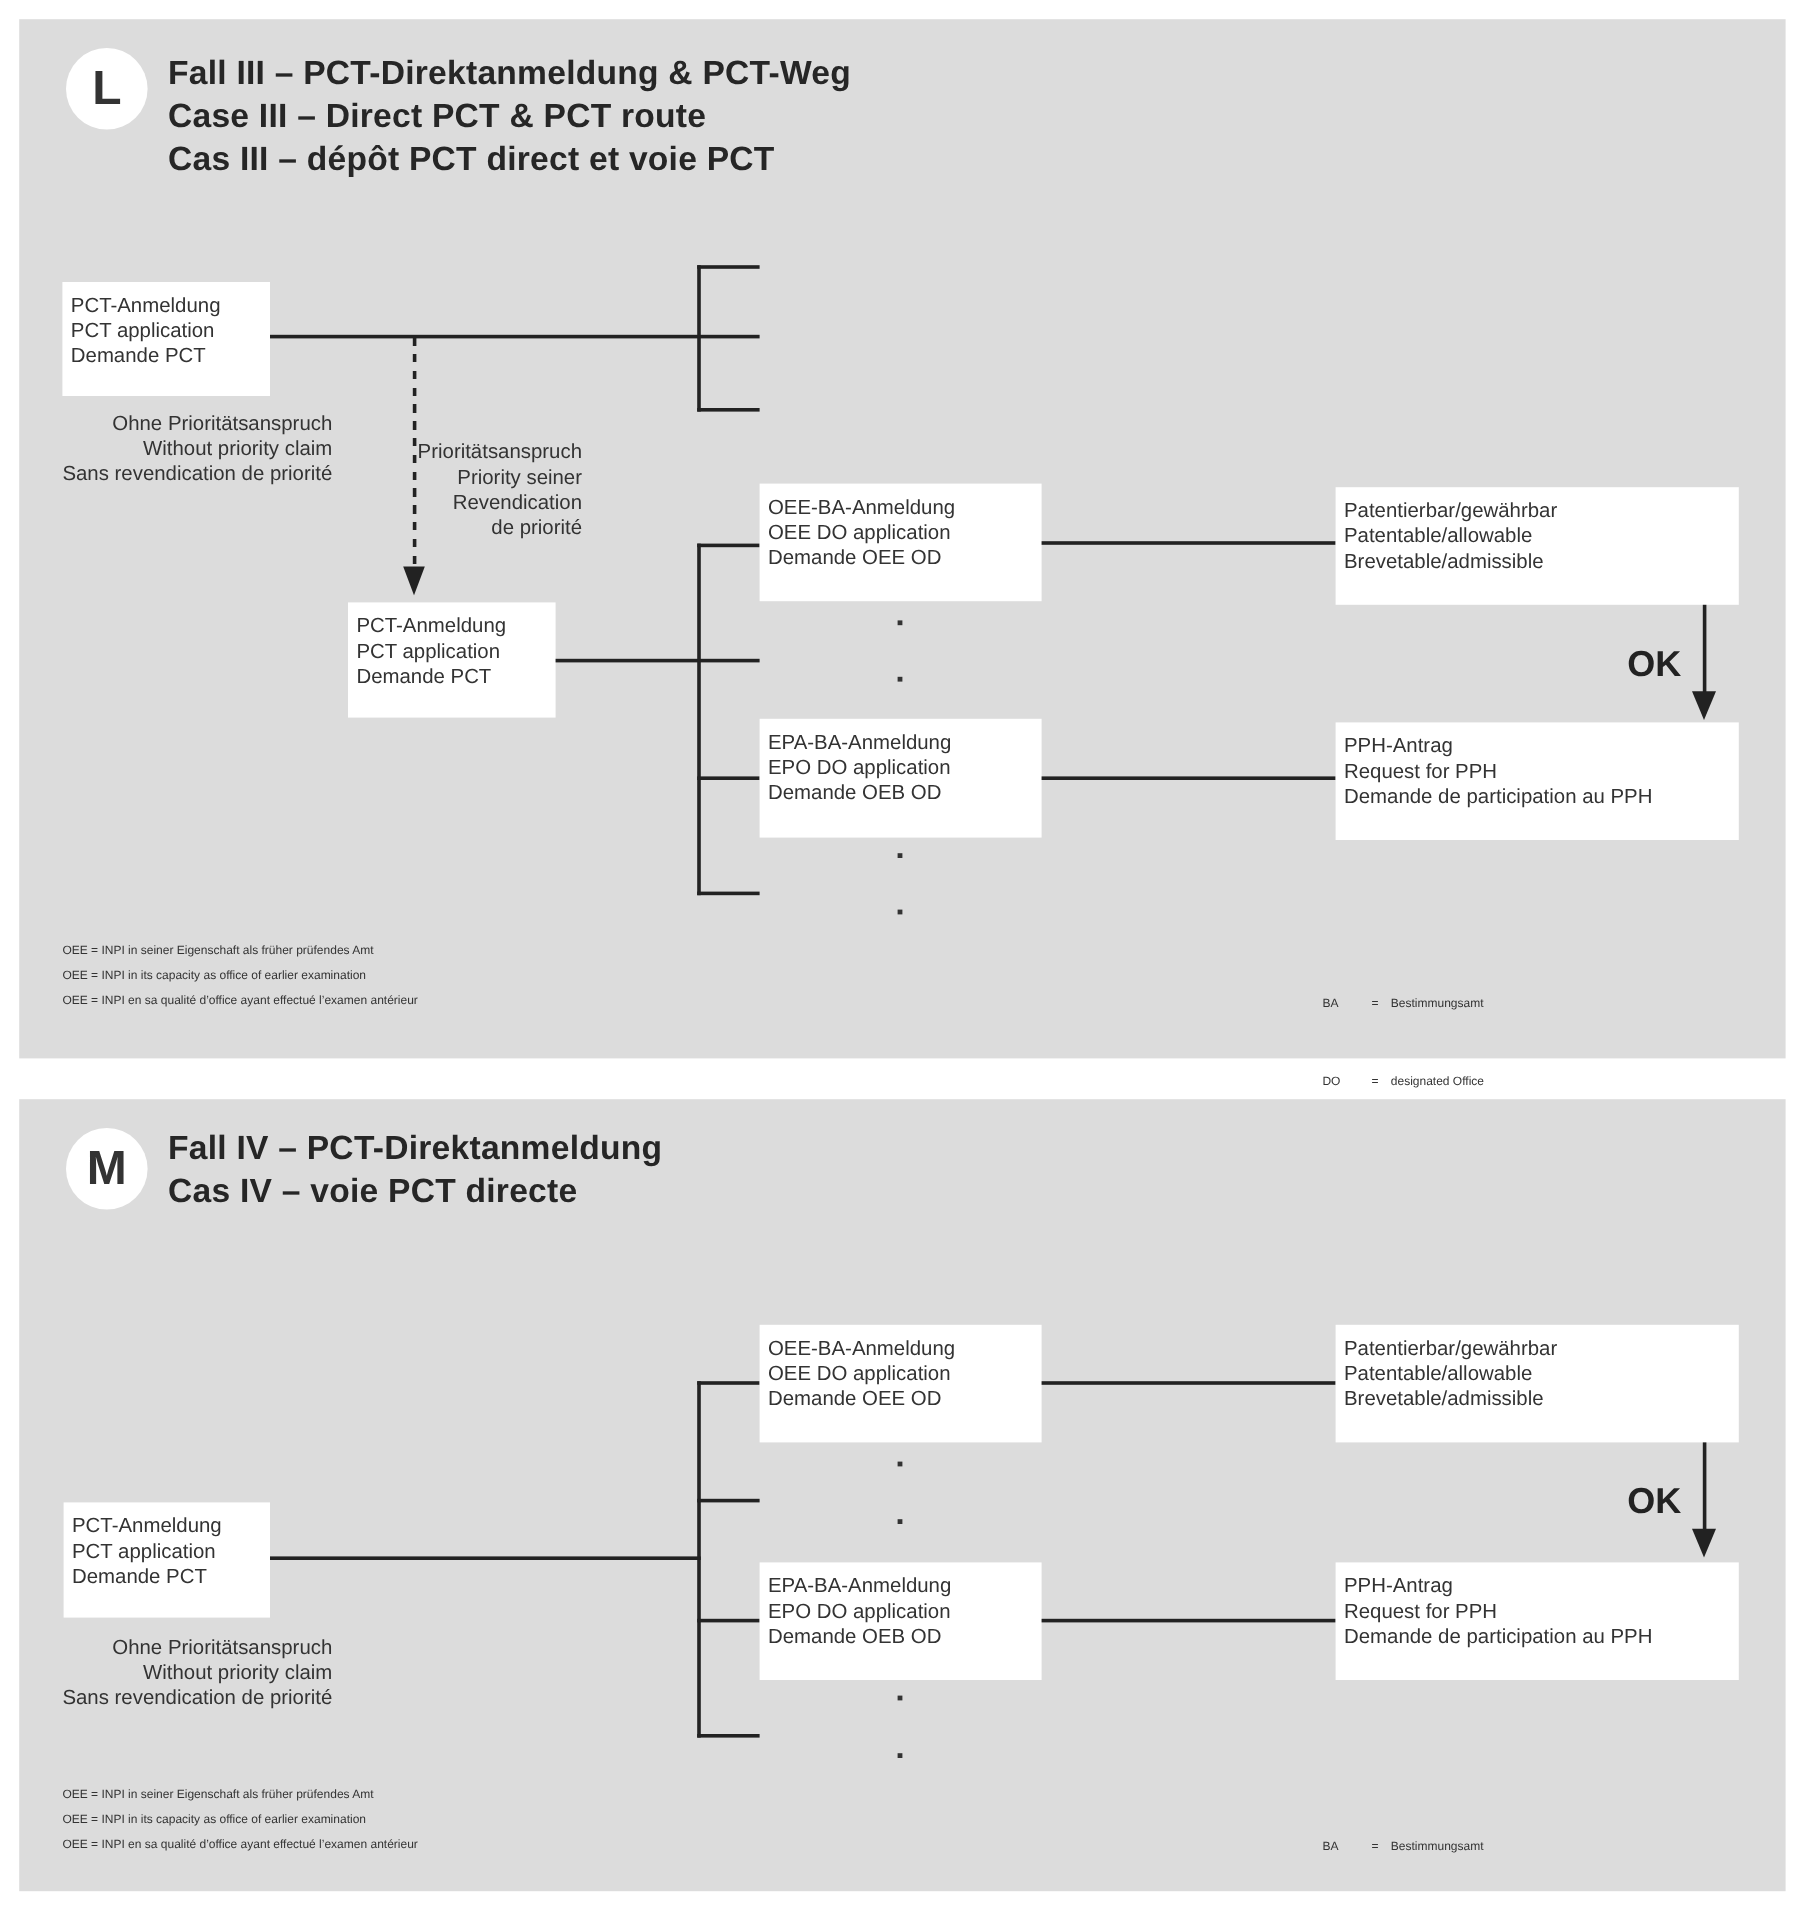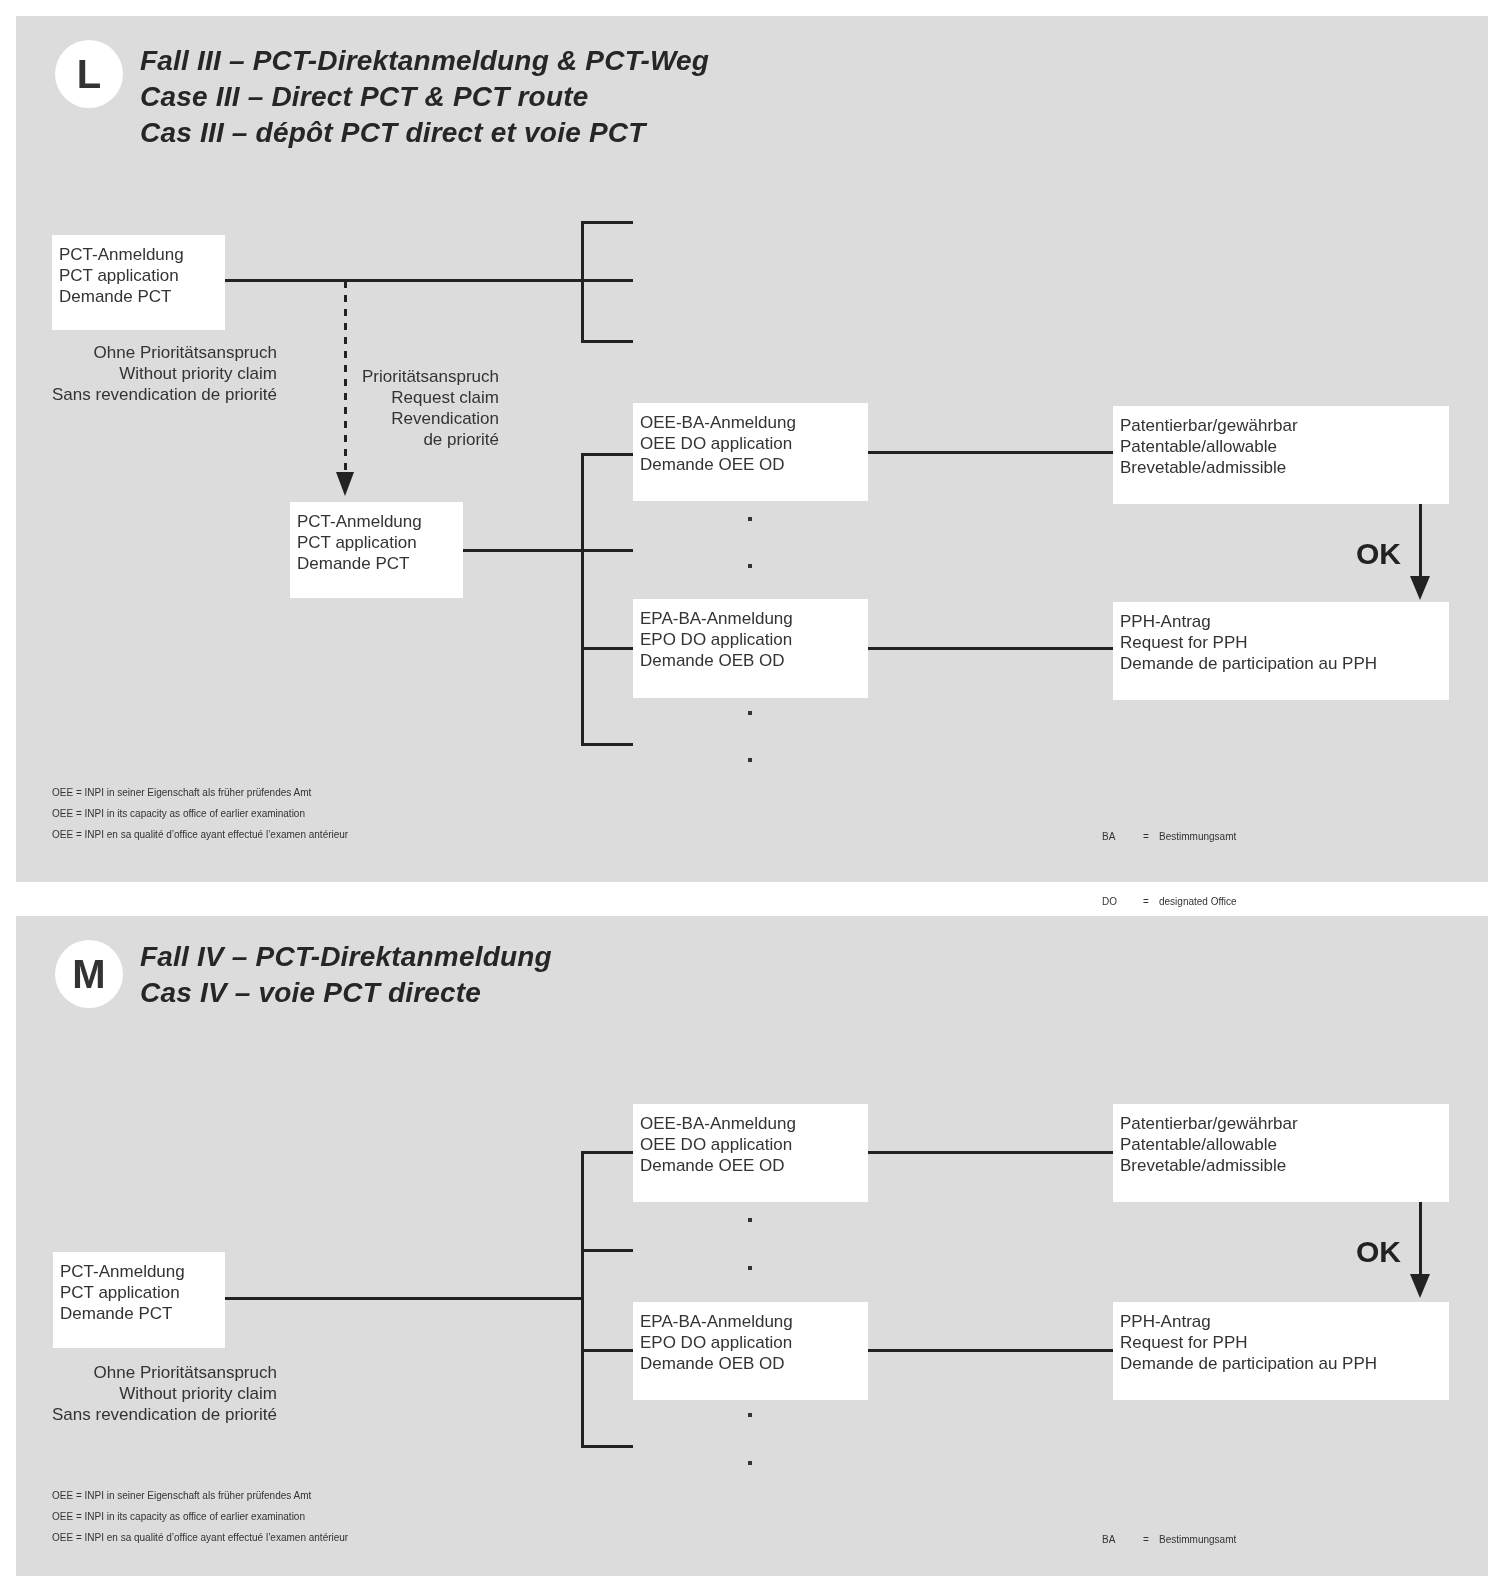--- a/index.html
+++ b/index.html
@@ -12,21 +12,21 @@
   #panel-l{left:16px;top:16px;width:1472px;height:866px;}
   #panel-m{left:16px;top:916px;width:1472px;height:660px;}
 
   .badge{
     position:absolute;width:68px;height:68px;border-radius:50%;
     background:var(--box_bg,#ffffff);color:#333;
     font-size:40px;font-weight:bold;
     display:flex;align-items:center;justify-content:center;
   }
   .title{position:absolute;font-size:28px;line-height:36px;font-weight:bold;
-    color:var(--title,#262626);white-space:nowrap;letter-spacing:0.2px;font-style:italic;}
+    color:var(--title,#262626);white-space:nowrap;letter-spacing:0.2px;}
   .dbox{
     position:absolute;background:var(--box_bg,#ffffff);color:var(--text,#333333);
     font-size:17px;line-height:21px;padding:9px 0 0 7px;box-sizing:border-box;
     white-space:nowrap;
   }
   .note{position:absolute;color:var(--text,#333333);font-size:17px;line-height:21px;white-space:nowrap;text-align:right;}
   .foot{position:absolute;color:var(--text,#333333);font-size:10px;line-height:21px;white-space:nowrap;}
   .fr{display:grid;grid-template-columns:41px 16px auto;margin-top:44px;}
   .hline{position:absolute;height:3px;background:var(--line,#222222);}
   .vline{position:absolute;width:3px;background:var(--line,#222222);}
@@ -65,23 +65,23 @@
   </div>
 
   <div class="hline" style="left:209px;top:263px;width:408px"></div>
 
   <div class="vline" style="left:565px;top:205px;height:122px"></div>
   <div class="hline" style="left:565px;top:205px;width:52px"></div>
   <div class="hline" style="left:565px;top:324px;width:52px"></div>
 
   <div class="vdash" style="left:328px;top:265px;height:191px"></div>
   <div class="ahead" style="left:320px;top:456px;border-left-width:9px;border-right-width:9px"></div>
-  <div class="note" style="left:346px;top:350px">
+  <div class="note" style="left:332px;top:350px">
     <div>Prioritätsanspruch</div>
-    <div>Request claim</div>
+    <div>Priority seiner</div>
     <div>Revendication</div>
     <div>de priorité</div>
   </div>
 
   <div class="dbox" style="left:274px;top:486px;width:173px;height:96px">
     <div>PCT-Anmeldung</div>
     <div>PCT application</div>
     <div>Demande PCT</div>
   </div>
 

